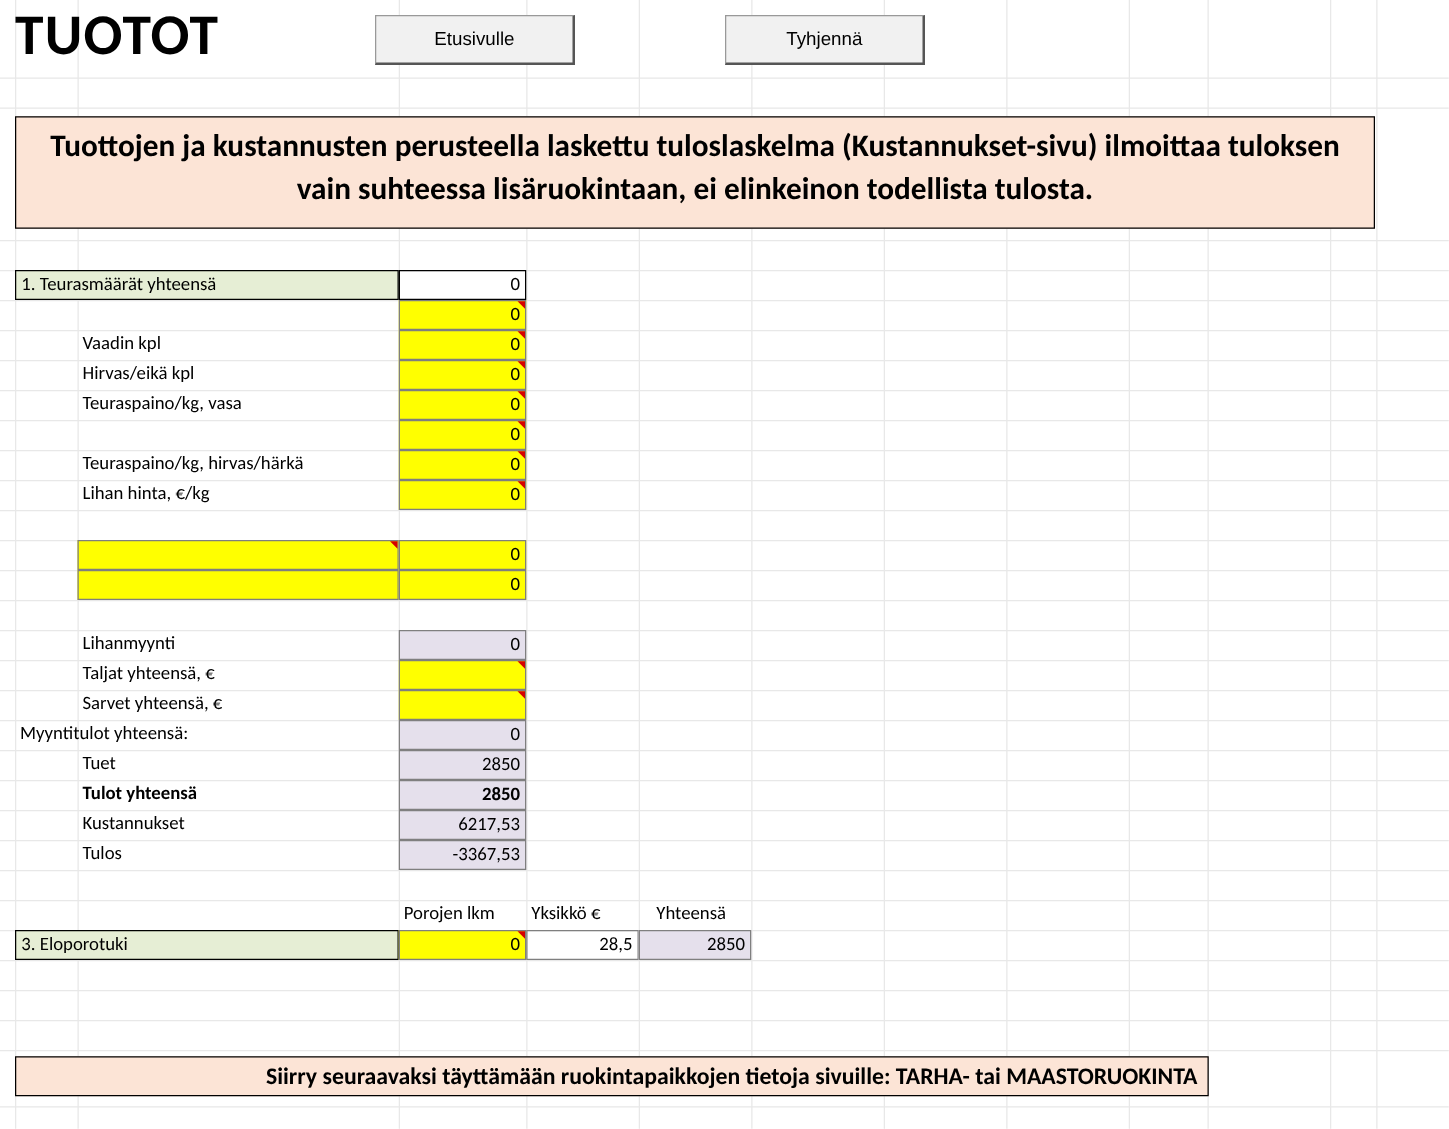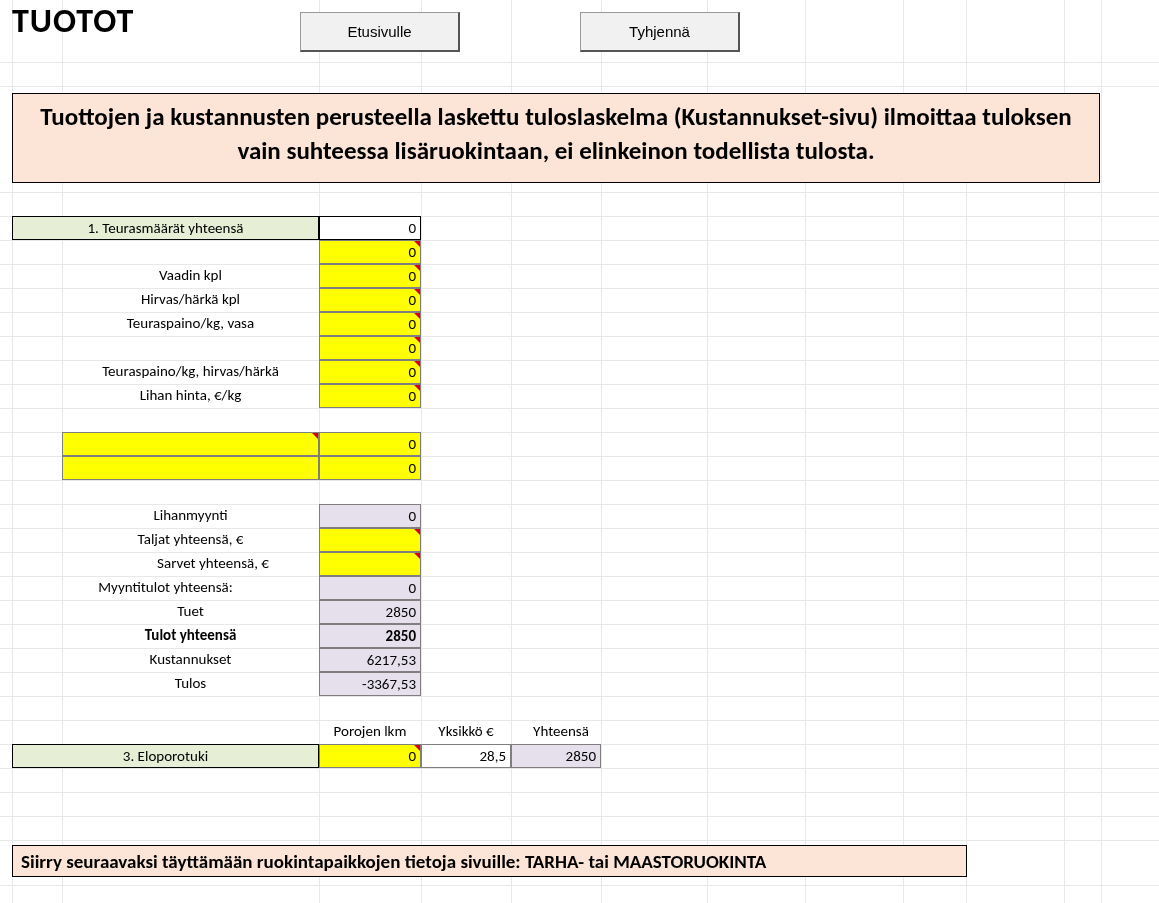--- a/index.html
+++ b/index.html
@@ -21,21 +21,21 @@
     position: absolute;
     inset: 0;
     pointer-events: none;
   }
   .gridlines .v { position:absolute; top:0; bottom:0; border-left:1px solid #e8e8e8; }
   .gridlines .h { position:absolute; left:0; right:0; border-top:1px solid #e8e8e8; }
 
   .title {
     position:absolute;
     left:12px; top:0px;
-    font-size:34px;
+    font-size:46px;
     font-weight:900;
     letter-spacing:1px;
   }
   .btn {
     position:absolute;
     width:160px; height:40px;
     background:#f1f1f1;
     border:1px solid #999;
     border-bottom:2px solid #555;
     border-right:2px solid #555;
@@ -52,32 +52,31 @@
     font-size:25px;
     font-weight:700;
     padding:6px 8px;
     line-height:1.35;
   }
   .info-banner { width:1088px; top:93px; height:90px; }
   .footer-banner {
     left:12px; width:955px; top:845px;
     height:32px;
     font-size:19px;
-    text-align:left;
+    text-align:right;
     padding:4px 8px;
     line-height:24px;
   }
 
   .cell {
     position:absolute;
     height:24px;
     line-height:22px;
     padding:0 4px;
     font-size:15px;
-    text-align:center;
   }
   .bordered { border:1px solid #7f7f7f; }
   .thick-b { border:1.5px solid #000; }
   .section-header {
     background:#e6eed5;
     border:1.5px solid #000;
     font-size:15px;
   }
   .yellow { background:#ffff00; }
   .lav { background:#e5e0ec; }
@@ -151,21 +150,21 @@
   <div class="banner info-banner">Tuottojen ja kustannusten perusteella laskettu tuloslaskelma (Kustannukset-sivu) ilmoittaa tuloksen vain suhteessa lisäruokintaan, ei elinkeinon todellista tulosta.</div>
 
   <div class="cell section-header" style="left:12px;top:216px;width:307px">1. Teurasmäärät yhteensä</div>
   <div class="cell thick-b right" style="left:319px;top:216px;width:102px">0</div>
 
   <div class="cell bordered yellow right" style="left:319px;top:240px;width:102px">0<span class="note-mark"></span></div>
 
   <div class="cell" style="left:62px;top:264px;width:257px">Vaadin kpl</div>
   <div class="cell bordered yellow right" style="left:319px;top:264px;width:102px">0<span class="note-mark"></span></div>
 
-  <div class="cell" style="left:62px;top:288px;width:257px">Hirvas/härkä kpl</div>
+  <div class="cell" style="left:62px;top:288px;width:257px">Hirvas/eikä kpl</div>
   <div class="cell bordered yellow right" style="left:319px;top:288px;width:102px">0<span class="note-mark"></span></div>
 
   <div class="cell" style="left:62px;top:312px;width:257px">Teuraspaino/kg, vasa</div>
   <div class="cell bordered yellow right" style="left:319px;top:312px;width:102px">0<span class="note-mark"></span></div>
 
   <div class="cell bordered yellow right" style="left:319px;top:336px;width:102px">0<span class="note-mark"></span></div>
 
   <div class="cell" style="left:62px;top:360px;width:257px">Teuraspaino/kg, hirvas/härkä</div>
   <div class="cell bordered yellow right" style="left:319px;top:360px;width:102px">0<span class="note-mark"></span></div>
 

